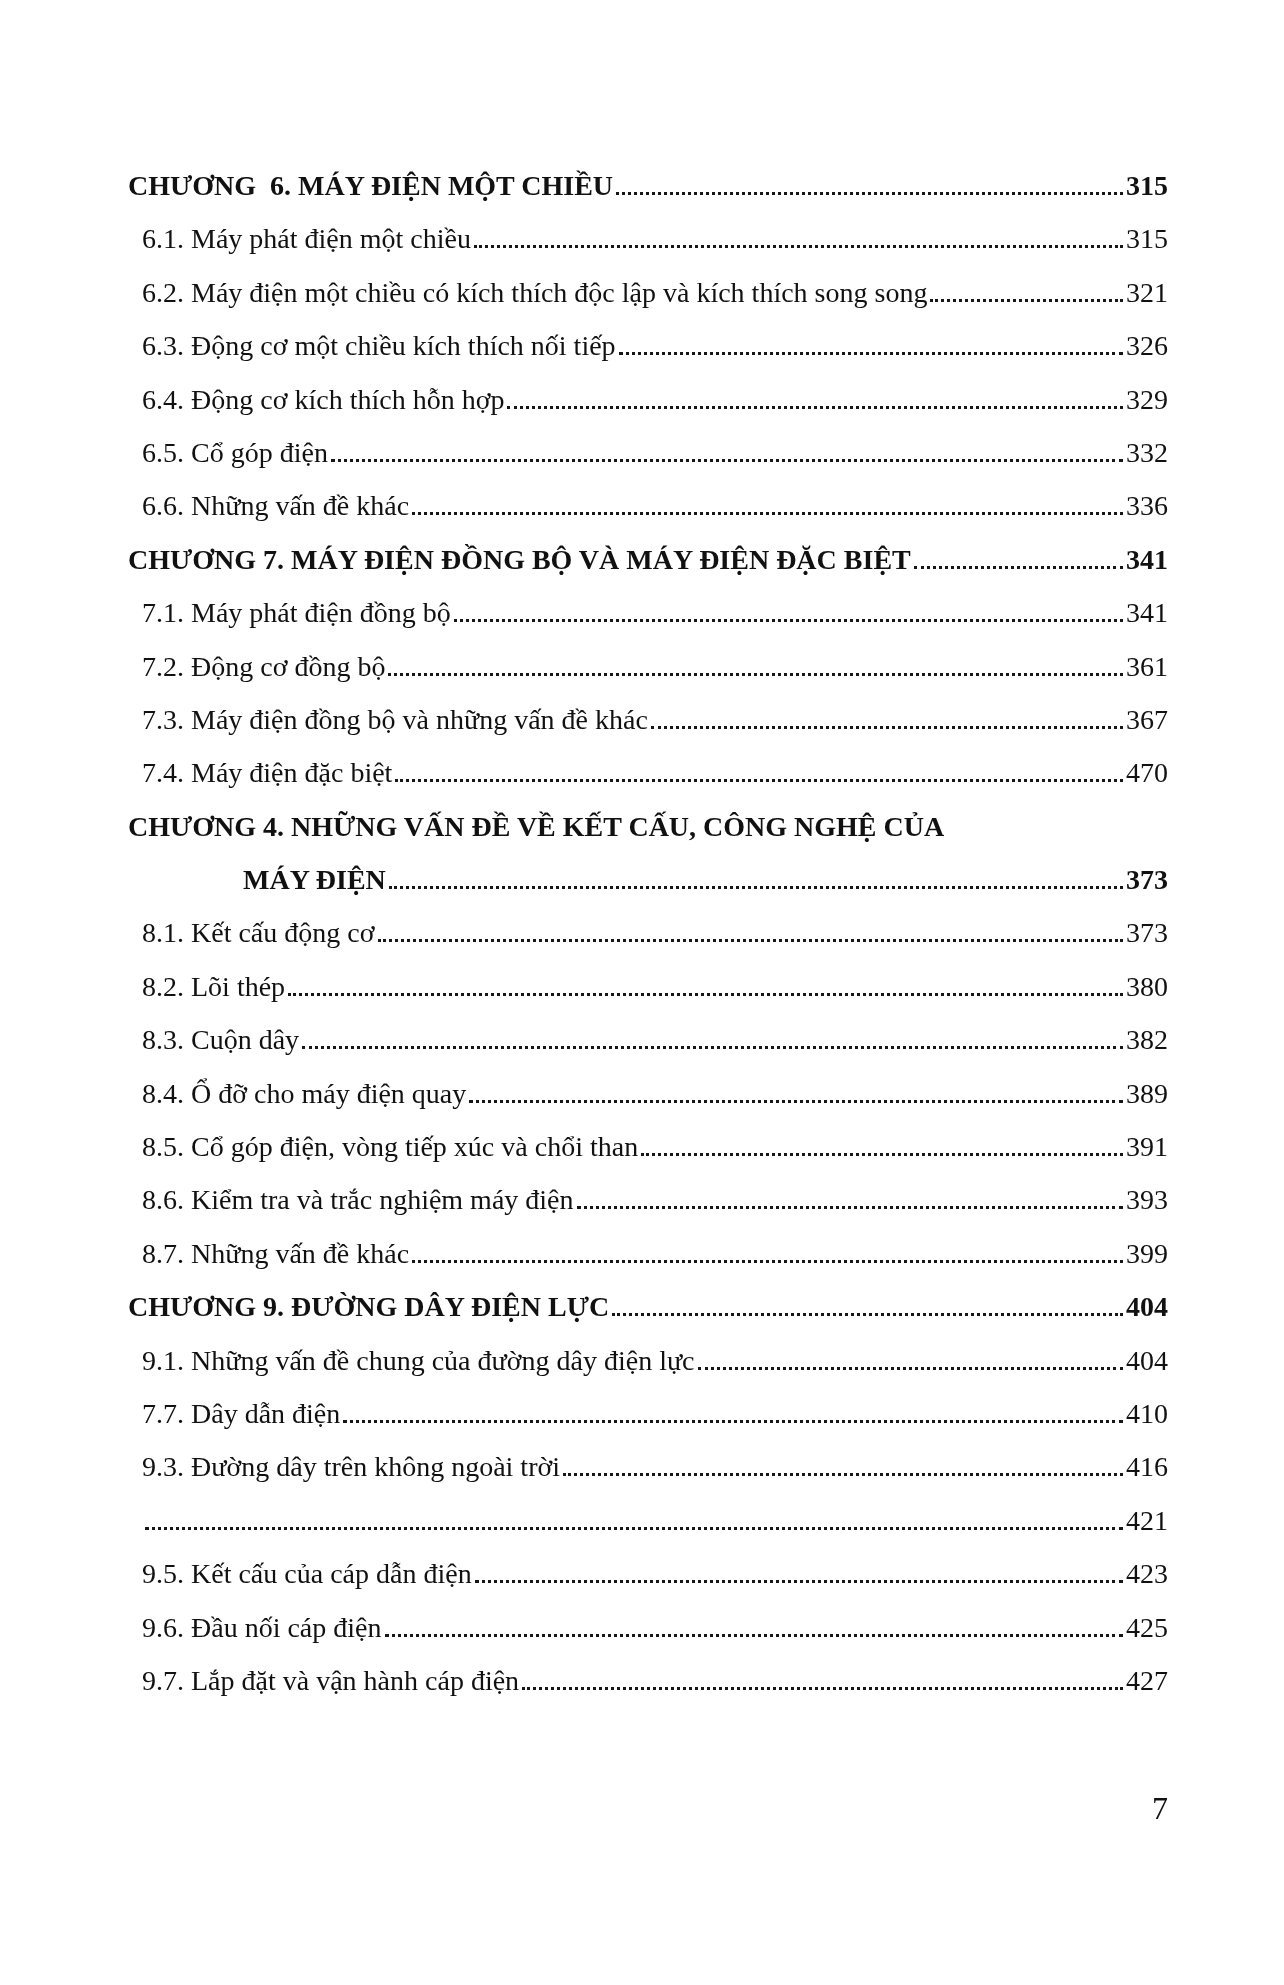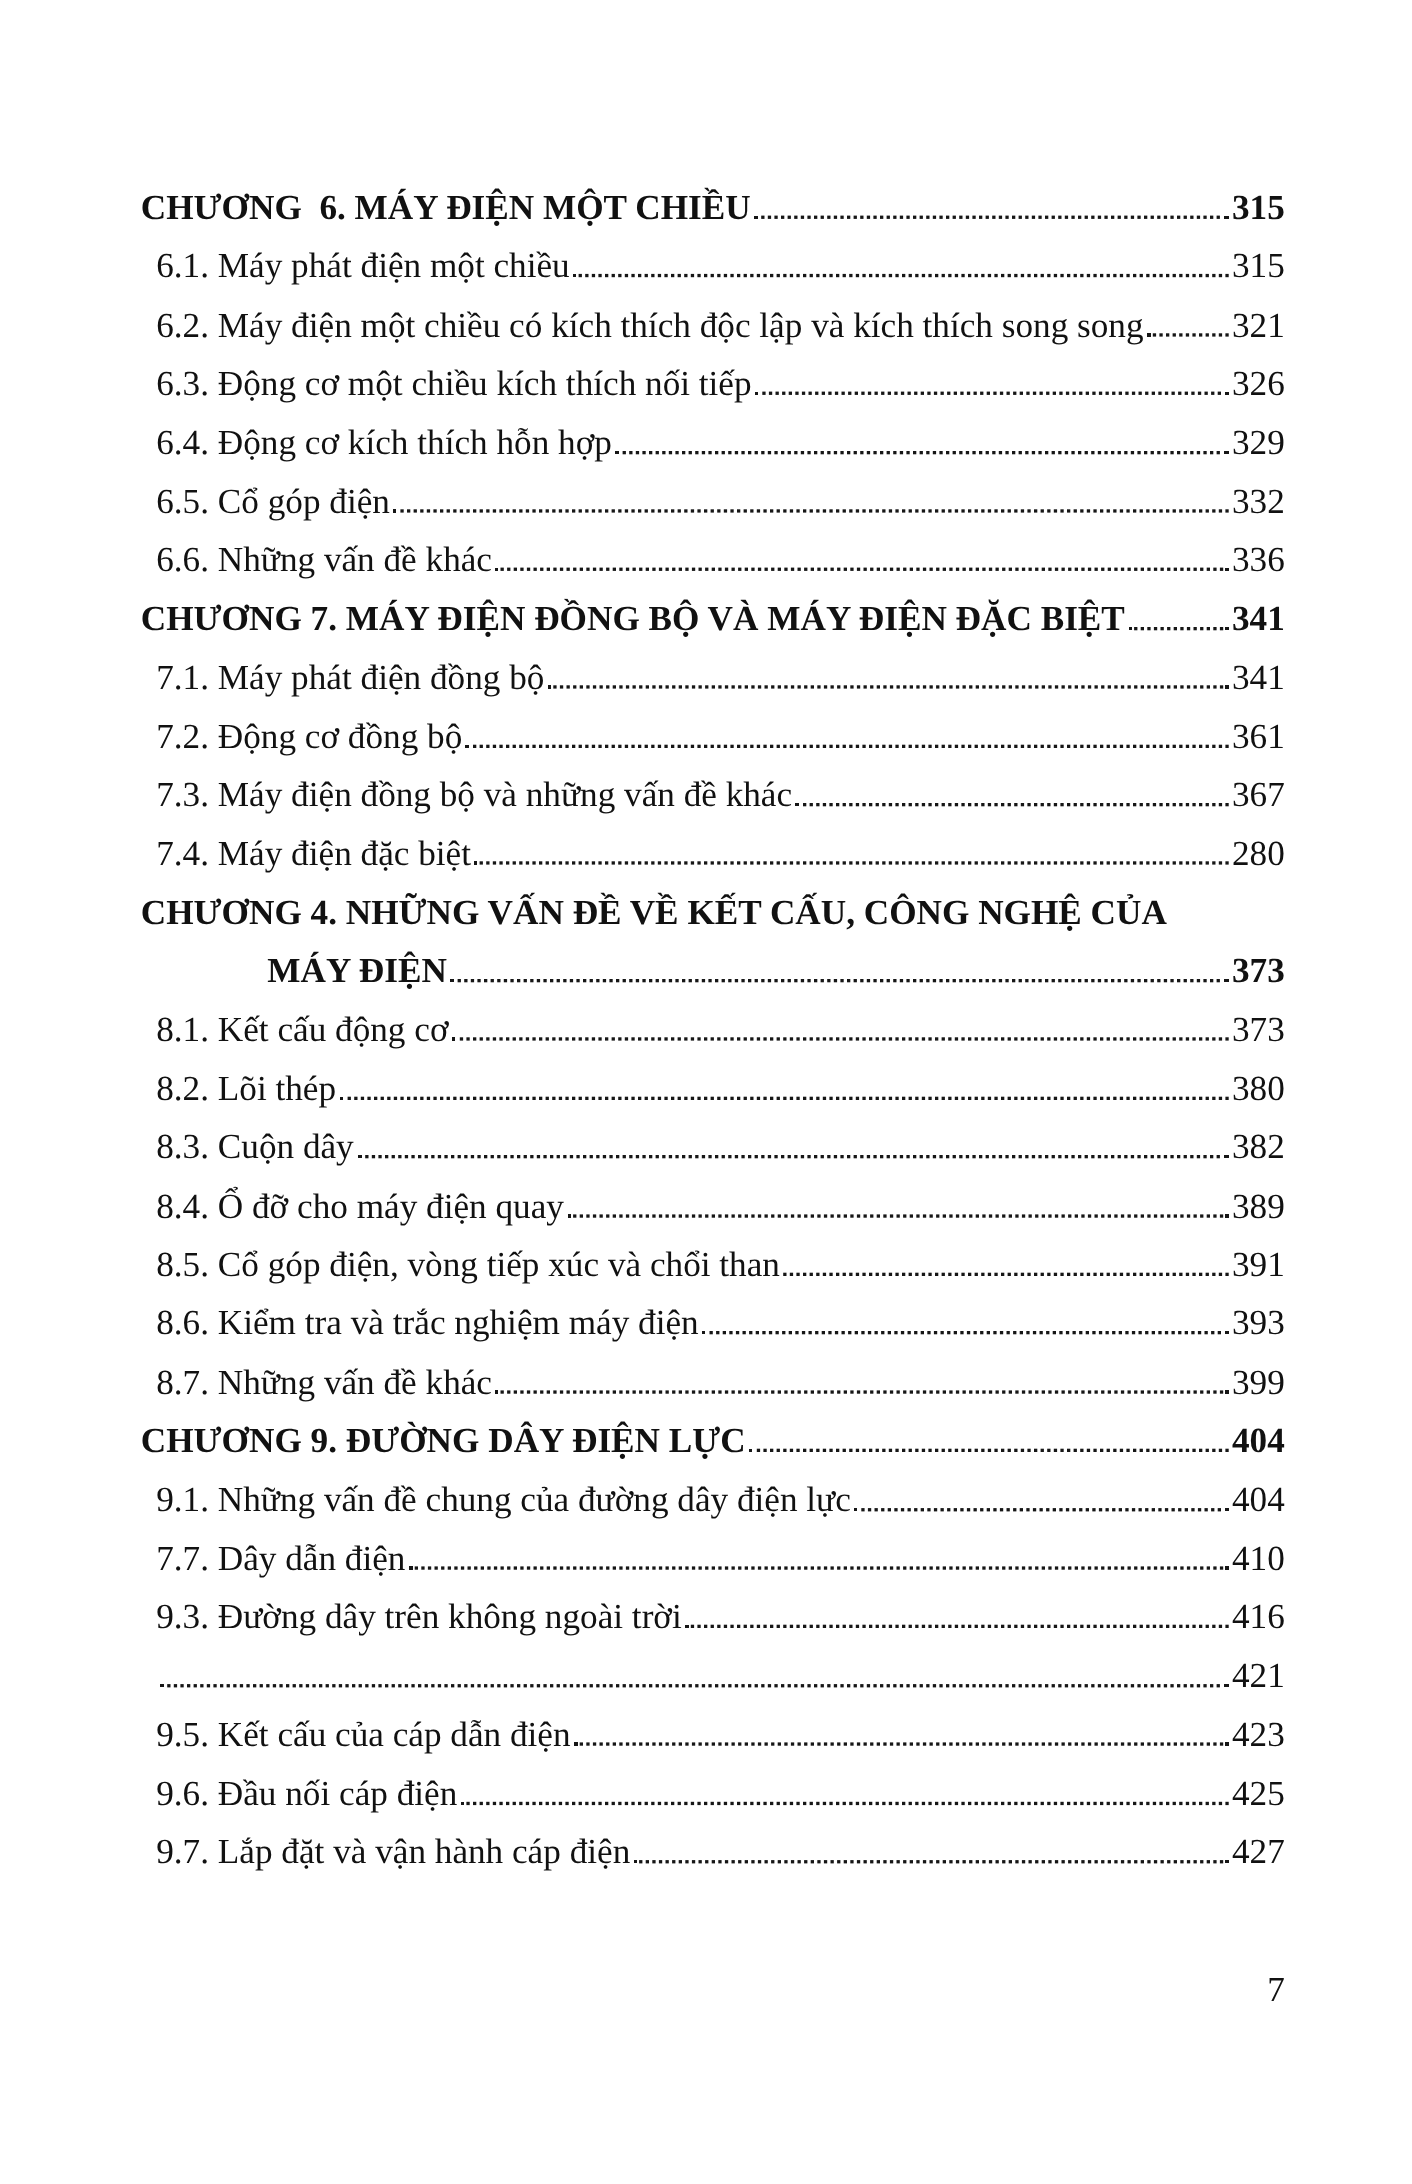--- a/index.html
+++ b/index.html
@@ -13,21 +13,21 @@
   }
   .toc-list {
     position: absolute;
     left: 128px; top: 170px;
     width: 1040px;
   }
   .row {
     display: flex;
     align-items: baseline;
     height: 53.4px;
-    font-size: 32px;
+    font-size: 28px;
     overflow: hidden;
   }
   .row .label { white-space: pre; flex: 0 1 auto; }
   .row .dots {
     flex: 1 1 auto;
     min-width: 10px;
     height: 0;
     border-bottom: 3.4px dotted #161616;
     margin: 0 3px;
     align-self: baseline;
@@ -100,21 +100,21 @@
     <span class="pagenum">361</span>
   </div>
     <div class="row section">
     <span class="label">7.3. Máy điện đồng bộ và những vấn đề khác</span>
     <span class="dots"></span>
     <span class="pagenum">367</span>
   </div>
     <div class="row section">
     <span class="label">7.4. Máy điện đặc biệt</span>
     <span class="dots"></span>
-    <span class="pagenum">280</span>
+    <span class="pagenum">470</span>
   </div>
     <div class="row chapter-nolead">
     <span class="label">CHƯƠNG 4. NHỮNG VẤN ĐỀ VỀ KẾT CẤU, CÔNG NGHỆ CỦA</span>
 
   </div>
     <div class="row chapter-continuation">
     <span class="label">MÁY ĐIỆN</span>
     <span class="dots"></span>
     <span class="pagenum">373</span>
   </div>

